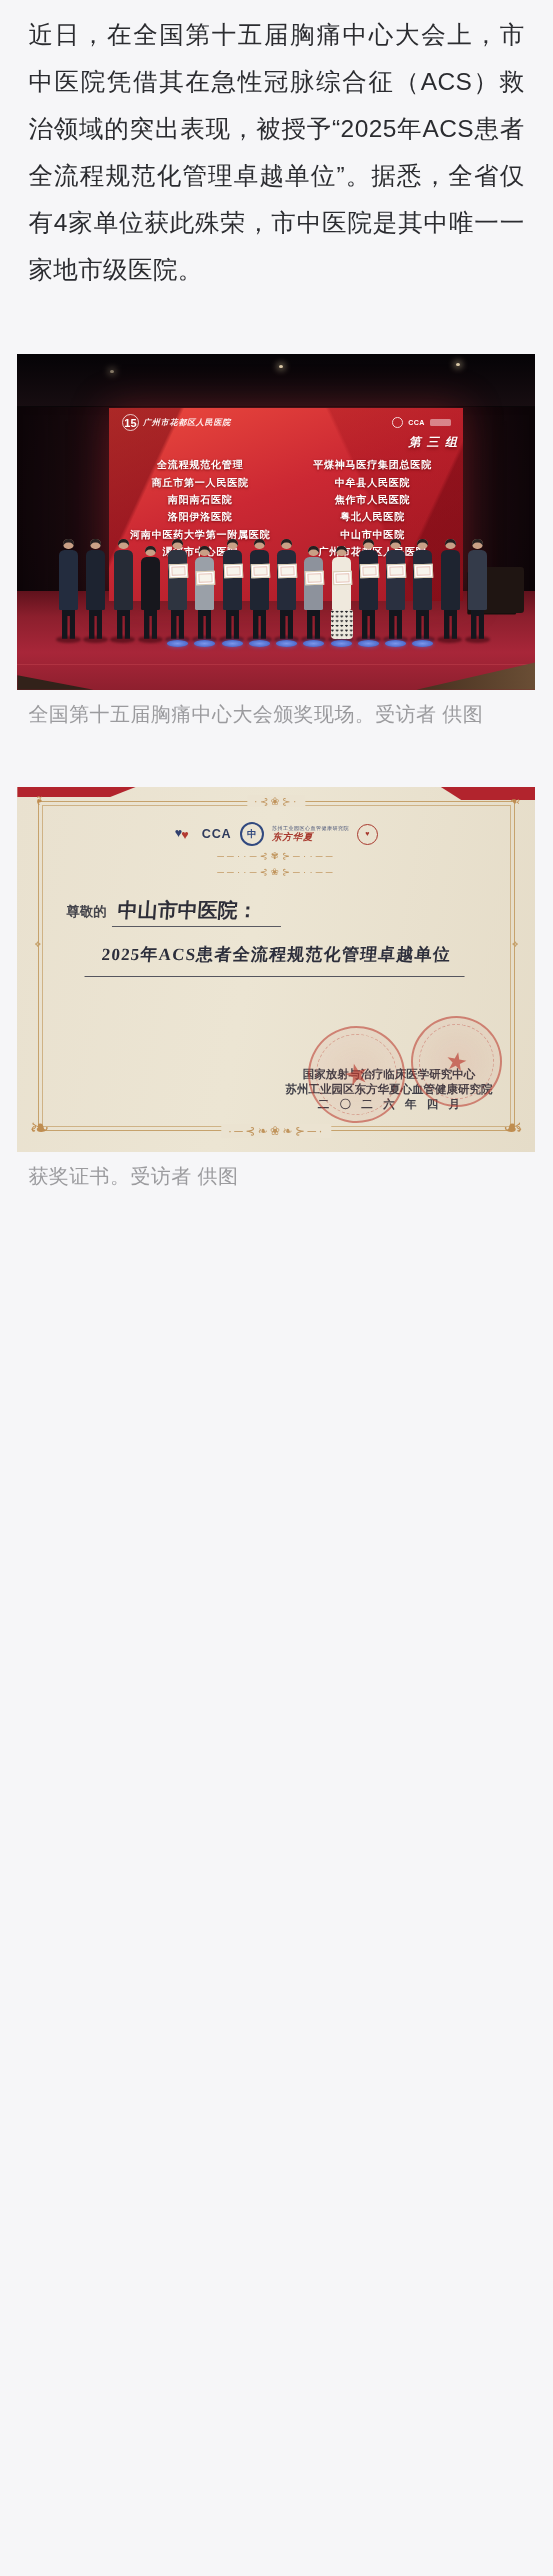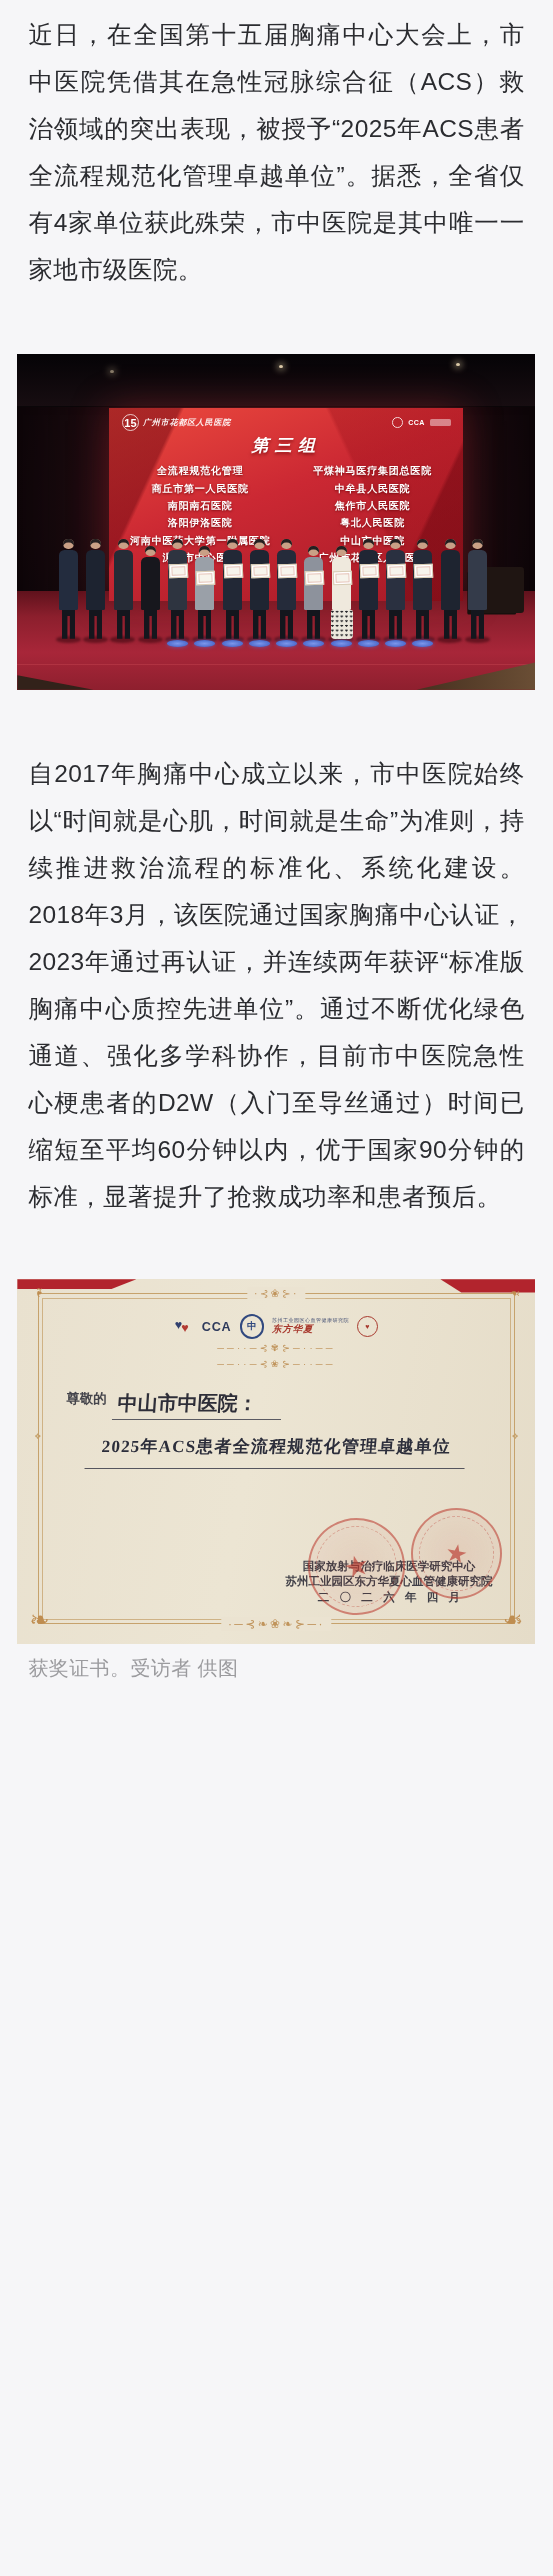--- a/index.html
+++ b/index.html
@@ -53,21 +53,21 @@
   .scr-logo-left{display:flex;align-items:center;gap:4px;}
   .ccpc-ring{width:15px;height:15px;border:0.8px solid rgba(255,255,255,.75);border-radius:50%;
     color:#fff;font-size:11px;font-weight:700;display:flex;align-items:center;justify-content:center;}
   .scr-logo-text{color:rgba(255,255,255,.92);font-size:8px;font-weight:700;
     font-style:italic;letter-spacing:0.8px;font-family:"Liberation Serif","DejaVu Serif",serif;}
   .scr-logo-right{display:flex;align-items:center;gap:5.5px;}
   .mini-ring{width:8.7px;height:8.7px;border:0.8px solid rgba(255,255,255,.8);border-radius:50%;display:inline-block;}
   .mini-cca{color:#fff;font-size:7.1px;font-weight:700;letter-spacing:0.4px;}
   .mini-flag{width:20.5px;height:7.1px;background:rgba(255,255,255,.45);border-radius:1.6px;display:inline-block;}
   .scr-title{
-    text-align:center;color:#fff;font-size:17px;font-weight:700;letter-spacing:6.3px;
+    text-align:right;color:#fff;font-size:12px;font-weight:700;letter-spacing:6.3px;
     margin-top:2.4px;font-family:"Liberation Serif","DejaVu Serif",serif;font-style:italic;
     text-shadow:0 1.6px 3.2px rgba(90,0,5,.65);
   }
   .scr-cols{display:flex;margin-top:5.5px;padding:0 4.7px;}
   .scr-col{flex:1;text-align:center;}
   .scr-col div{
     font-size:10px;font-weight:700;color:#fff;line-height:17.4px;letter-spacing:0.8px;
     font-family:"Liberation Serif","DejaVu Serif",serif;
     text-shadow:0 0.8px 2.4px rgba(100,0,6,.8);white-space:nowrap;
   }
@@ -140,21 +140,21 @@
   .round-logo{width:19px;height:19px;border:1.2px solid #a8392e;border-radius:50%;
     display:inline-flex;align-items:center;justify-content:center;color:#a8392e;font-size:7.1px;}
 
   .cert-title{position:relative;z-index:4;text-align:center;margin-top:11px;
     font-size:30px;font-weight:700;color:#9c7642;letter-spacing:24px;text-indent:24px;
     font-family:"Liberation Serif","DejaVu Serif",serif;}
   .flo-line{position:relative;z-index:4;text-align:center;color:#c0945c;font-size:9.5px;
     letter-spacing:3.2px;}
   .flo-a{margin-top:3.2px;} .flo-b{margin-top:4.7px;}
 
-  .salute{position:relative;z-index:4;margin:20.5px 0 0 49px;display:flex;align-items:flex-start;}
+  .salute{position:relative;z-index:4;margin:20.5px 0 0 49px;display:flex;align-items:center;}
   .sal-prefix{font-size:13.4px;color:#45454c;font-weight:600;}
   .recipient{font-size:20px;font-weight:700;color:#2e2e38;margin-left:6.3px;padding:0 24px 1.6px 4.7px;
     border-bottom:1.2px solid #5a5a62;transform:skewX(-4deg);
     font-family:"Liberation Serif","DejaVu Serif",serif;}
   .cert-body{position:relative;z-index:4;margin:14.2px 51px 0;font-size:14px;line-height:21.3px;
     color:#3a3a41;text-indent:2em;text-align:justify;font-weight:600;}
   .award-line{position:relative;z-index:4;width:calc(100% - 138px);margin:16px auto 0;
     text-align:center;font-size:17px;font-weight:700;color:#2c2e3b;letter-spacing:1.2px;
     padding-bottom:9.5px;border-bottom:1.2px solid #55555e;transform:skewX(-5deg);
     font-family:"Liberation Serif","DejaVu Serif",serif;white-space:nowrap;}
@@ -331,23 +331,23 @@
           </div>
           <div class="pshadow" style="left: 420px; bottom: 47px;"></div>
           <div class="person" style="left: 450px; bottom: 51px; height: 100px;">
             <div class="head"></div>
             <div class="torso" style="background:#343b4a"></div>
             <div class="legs"></div>
           </div>
           <div class="pshadow" style="left: 448px; bottom: 47px;"></div>
         </div>
     </div>
+    <figcaption class="caption">全国第十五届胸痛中心大会颁奖现场。受访者 供图</figcaption>
   </figure>
 
-  <p class="para p3">自2017年胸痛中心成立以来，市中医院始终以“时间就是心肌，时间就是生命”为准则，持续推进救治流程的标准化、系统化建设。2018年3月，该医院通过国家胸痛中心认证，2023年通过再认证，并连续两年获评“标准版胸痛中心质控先进单位”。通过不断优化绿色通道、强化多学科协作，目前市中医院急性心梗患者的D2W（入门至导丝通过）时间已缩短至平均60分钟以内，优于国家90分钟的标准，显著提升了抢救成功率和患者预后。</p>
 
   <figure class="figure fig2">
     <div class="photo2">
       <div class="red-corner left"></div>
       <div class="red-corner right"></div>
 
       <div class="cert-frame">
         <span class="corner-orn co-tl">❧</span>
         <span class="corner-orn co-tr">❧</span>
         <span class="corner-orn co-bl">❧</span>

